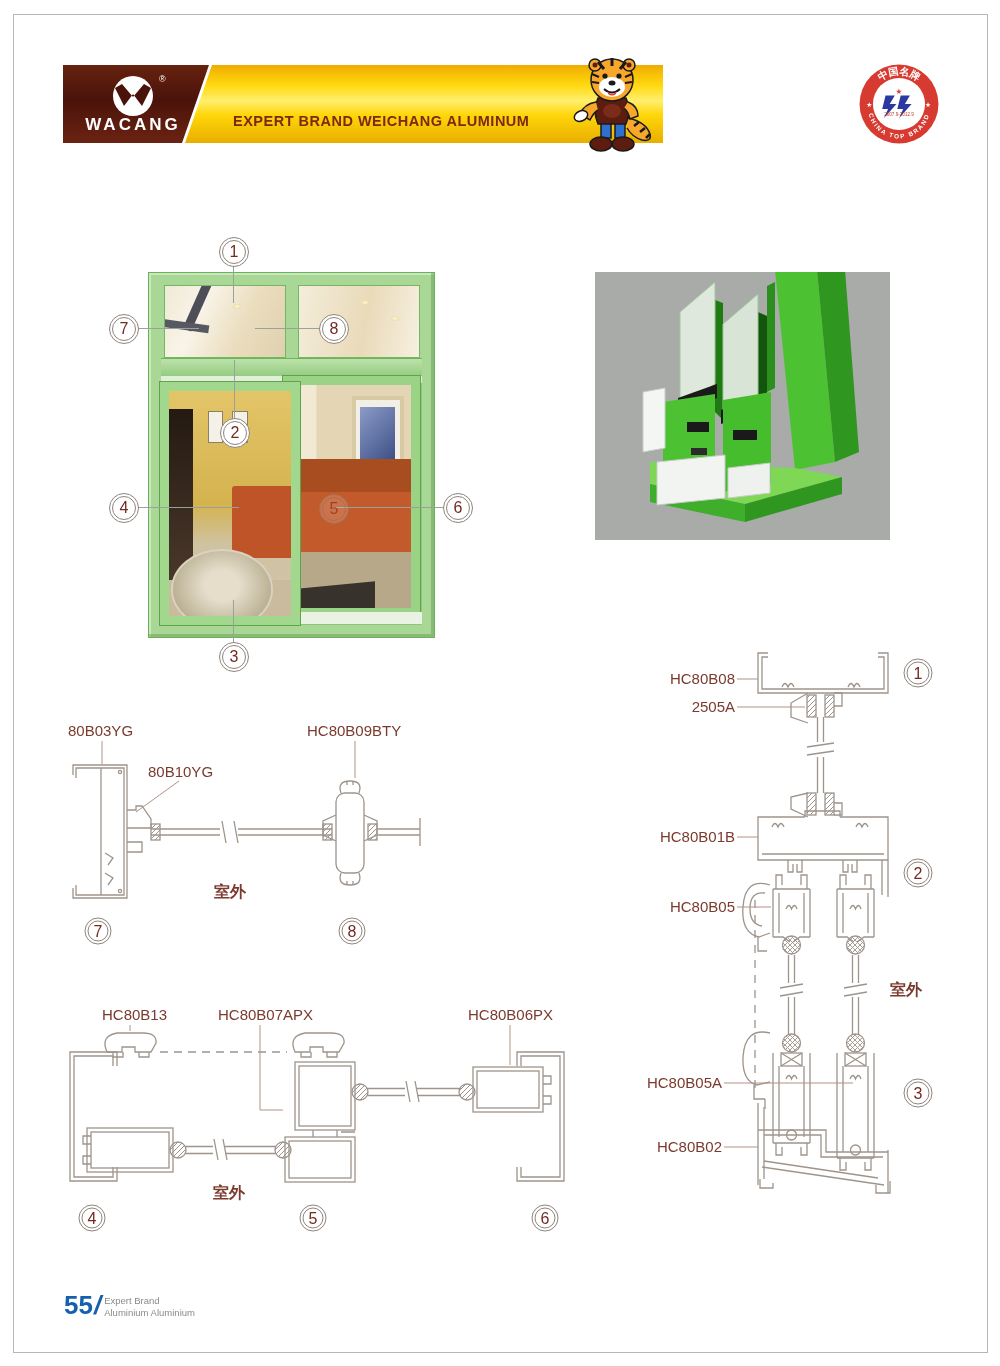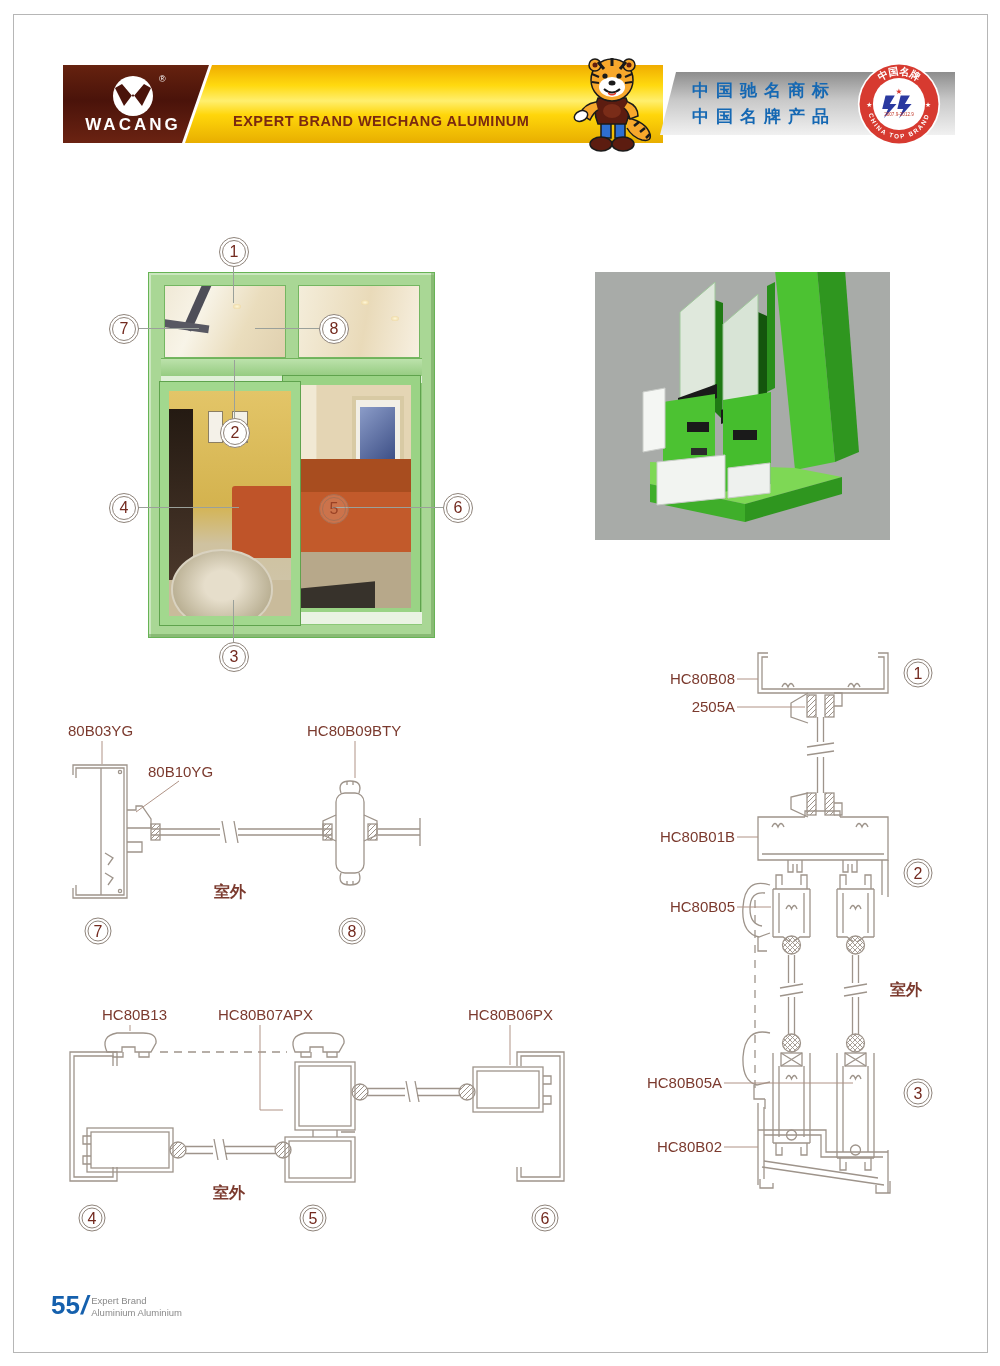--- a/index.html
+++ b/index.html
@@ -78,21 +78,21 @@
   .co-faint{opacity:.5;background:rgba(255,255,255,.3);}
   .ld{position:absolute;background:#9aa09a;z-index:4;}
   
   .render3d{position:absolute;left:595px;top:272px;}
   
   .drw{position:absolute;}
   .drwA{left:60px;top:715px;}
   .drwB{left:55px;top:1000px;}
   .drwC{left:640px;top:645px;}
   
-  .footer{position:absolute;left:51px;top:1292px;display:flex;align-items:flex-start;}
+  .footer{position:absolute;left:64px;top:1292px;display:flex;align-items:flex-start;}
   .f-num{font-size:26px;font-weight:bold;color:#1560ad;line-height:1;}
   .f-slash{font-size:26px;font-weight:bold;font-style:italic;color:#1560ad;line-height:1;margin:0 3px 0 1px;}
   .f-txt{font-size:9.5px;color:#8a8a8a;line-height:1.3;padding-top:3px;}
 </style>
 </head>
 <body>
 
 <div class="page">
   <div class="pborder"></div>
 
@@ -131,26 +131,20 @@
       <ellipse cx="44" cy="31" rx="13" ry="10" fill="#ffffff"></ellipse>
       <circle cx="37" cy="20" r="2.6" fill="#1a1a1a"></circle>
       <circle cx="51" cy="20" r="2.6" fill="#1a1a1a"></circle>
       <ellipse cx="44" cy="27" rx="3.5" ry="2.5" fill="#1a1a1a"></ellipse>
       <path d="M36,33 q8,7 16,0" stroke="#1a1a1a" stroke-width="2" fill="none"></path>
       <path d="M40,36 q4,4 8,0 v2 q-4,3 -8,0 z" fill="#e23a2a"></path>
       <path d="M24,18 l7,3 M24,26 l7,1" stroke="#1a1a1a" stroke-width="2.2"></path>
       <path d="M64,18 l-7,3 M64,26 l-7,1" stroke="#1a1a1a" stroke-width="2.2"></path>
     </svg>
 
-    <div class="h-gray">
-      <div class="h-gray-text">
-        <div>中国驰名商标</div>
-        <div>中国名牌产品</div>
-      </div>
-    </div>
 
     <svg class="badge" width="84" height="84" viewBox="0 0 100 100">
       <defs>
         <path id="arcTop" d="M15,50 A35,35 0 0 1 85,50" fill="none"></path>
         <path id="arcBot" d="M13,54 A37,37 0 0 0 87,54" fill="none"></path>
       </defs>
       <circle cx="50" cy="50" r="49" fill="#ffffff"></circle>
       <circle cx="50" cy="50" r="47" fill="#d73a30"></circle>
       <circle cx="50" cy="50" r="31" fill="#ffffff"></circle>
       <text font-size="12" font-weight="bold" fill="#ffffff">

